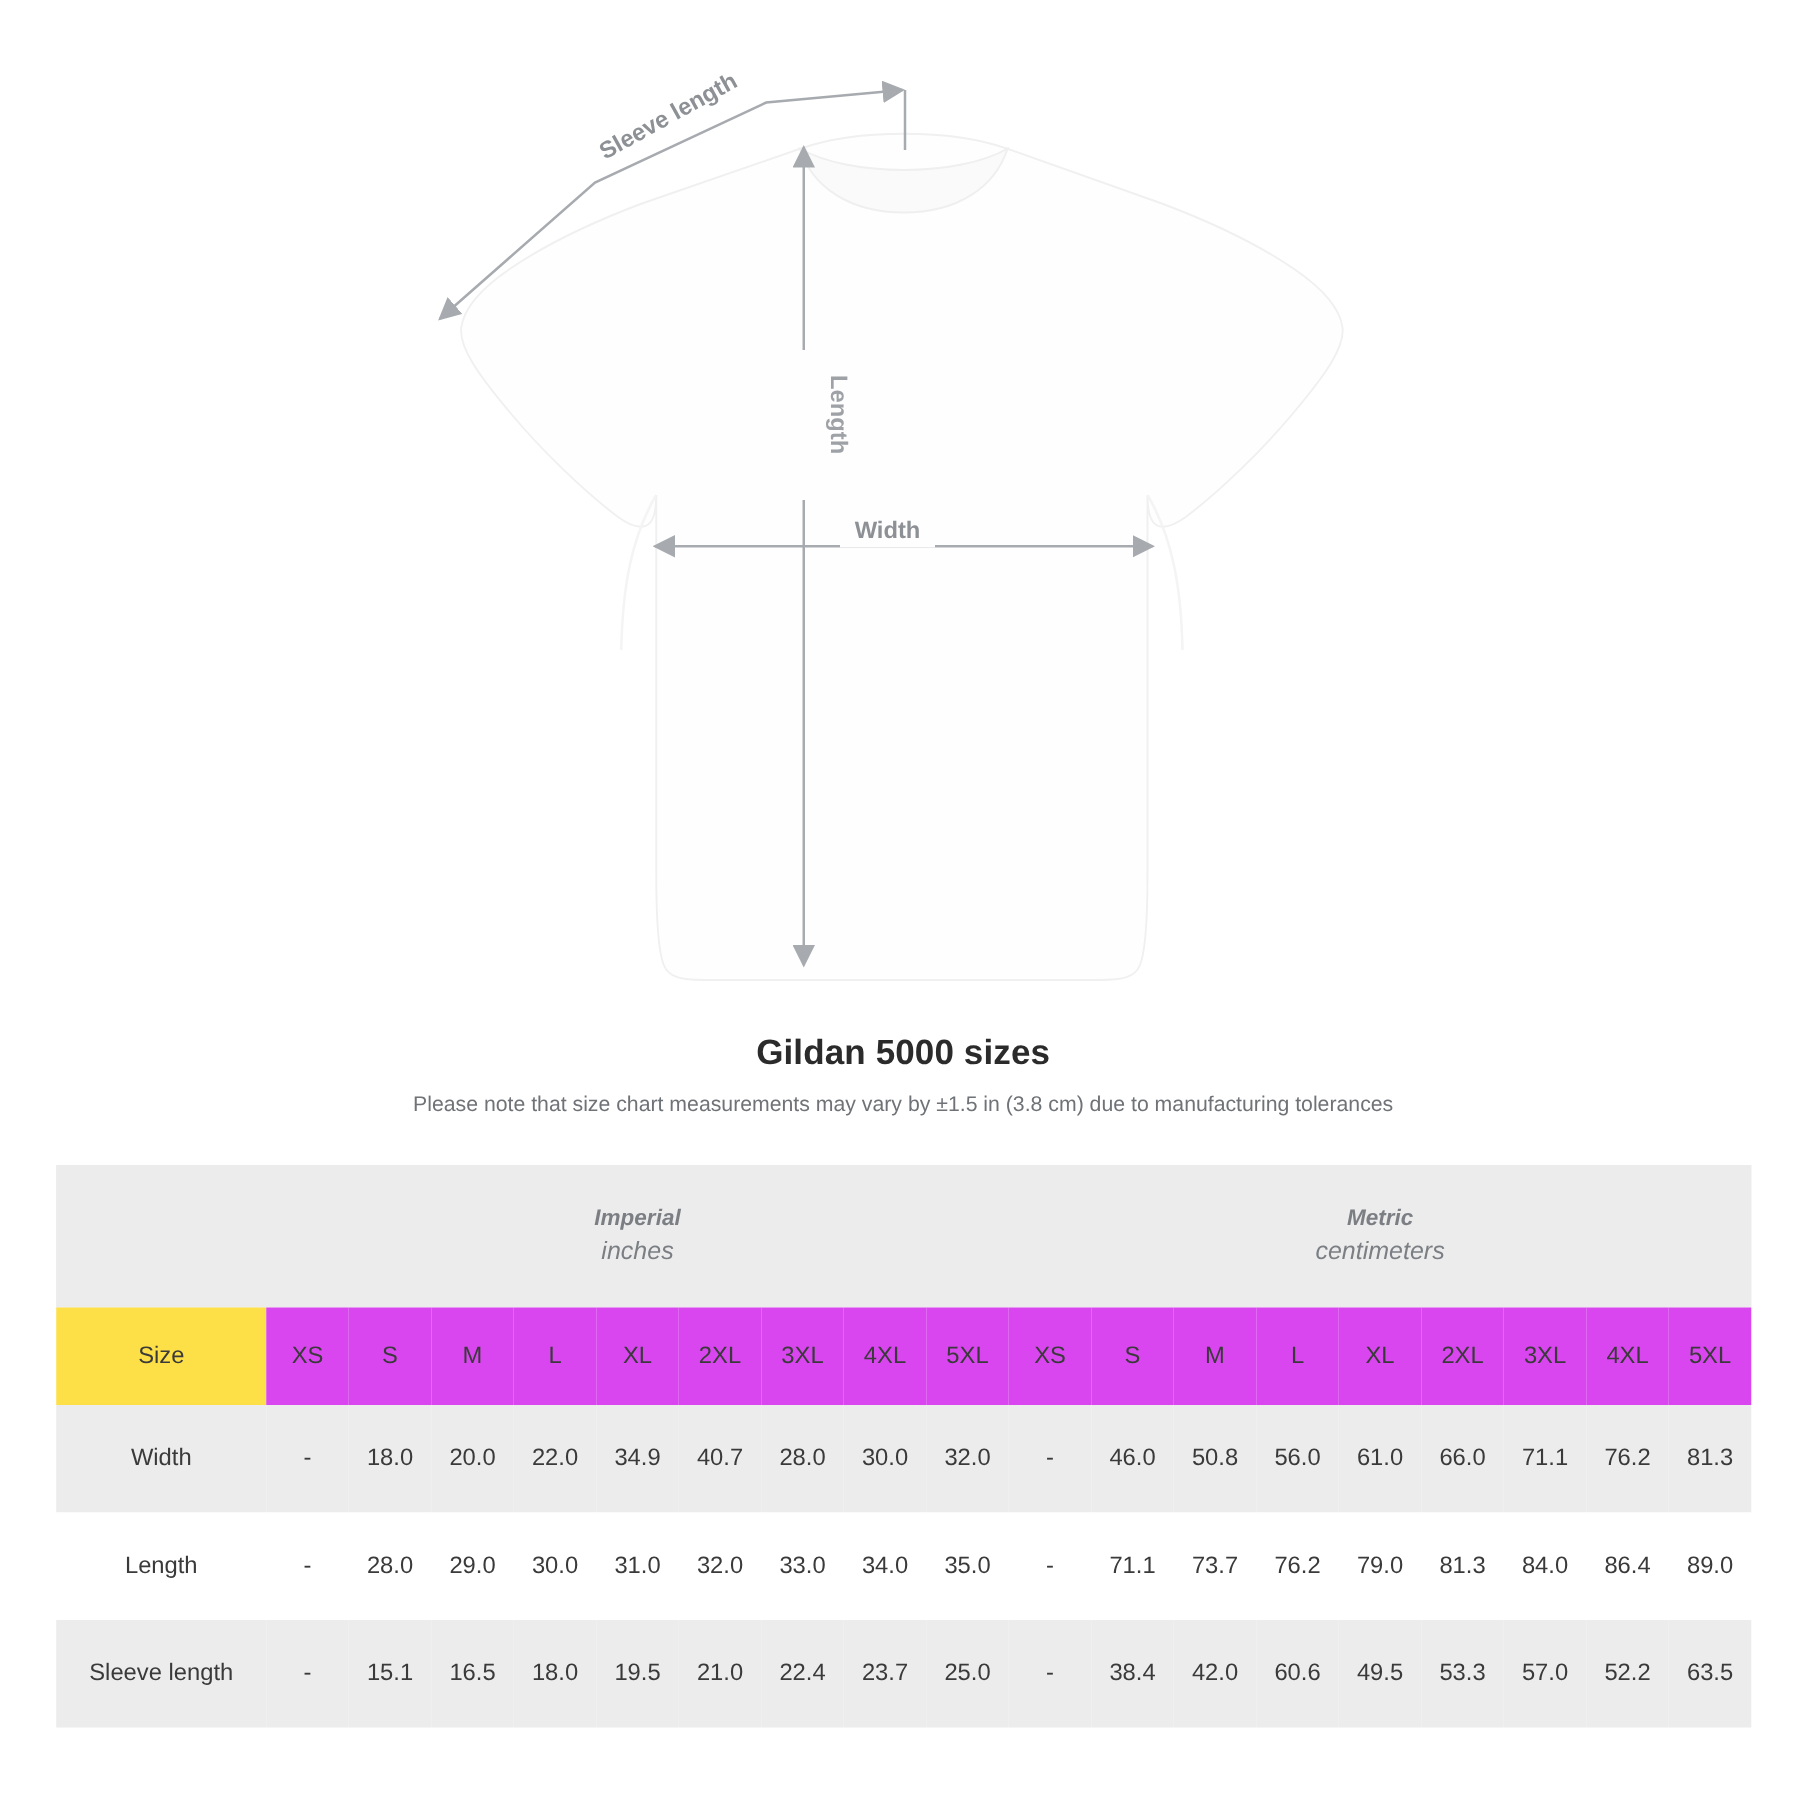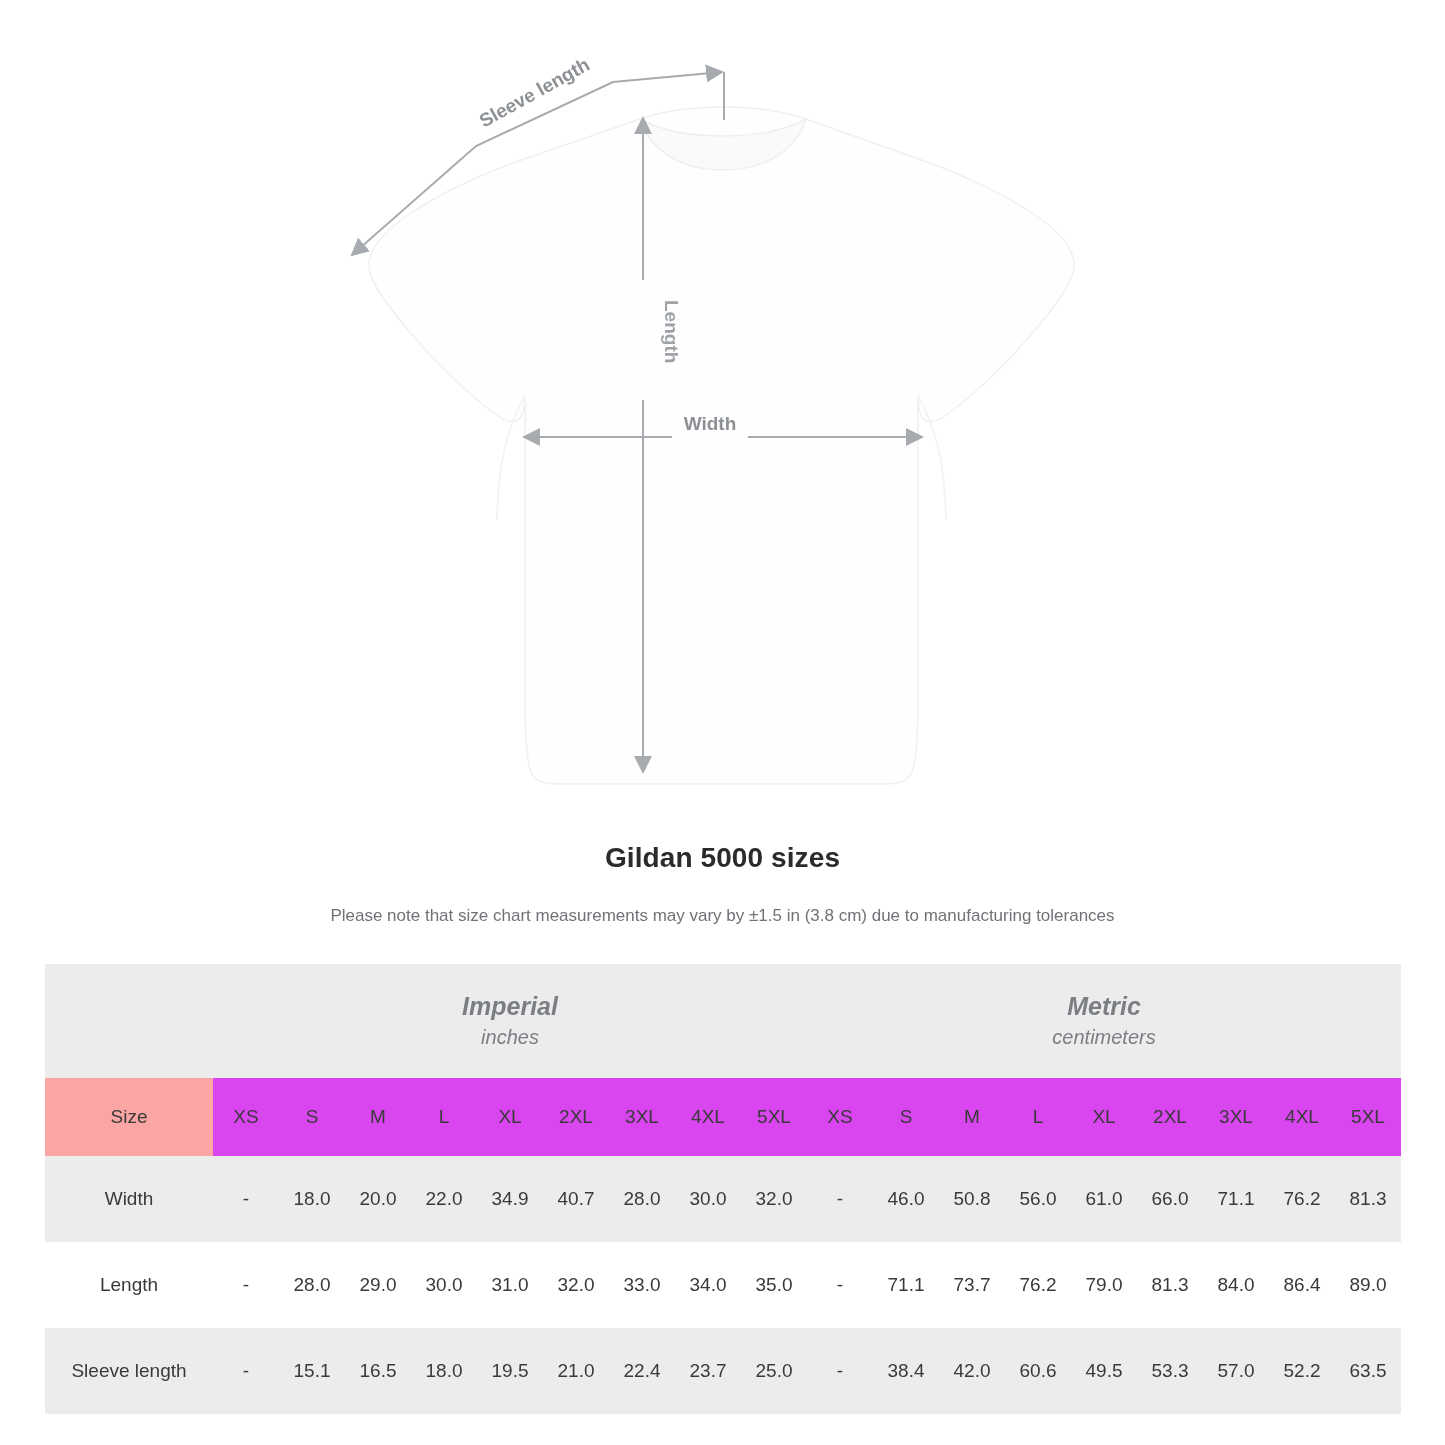--- a/index.html
+++ b/index.html
@@ -24,21 +24,21 @@
   .illustration svg {
     display: block;
   }
 
   
   .chart-title {
     text-align: center;
     font-size: 28px;
     font-weight: bold;
     color: #2b2b2b;
-    margin: 16px;
+    margin: 0;
     padding: 6px 0 0 0;
     letter-spacing: 0.1px;
   }
   .chart-note {
     text-align: center;
     font-size: 17px;
     color: #6f7276;
     margin: 0;
     padding: 16px 0 0 0;
   }
@@ -60,41 +60,41 @@
     vertical-align: middle;
     font-size: 19px;
     color: #3a3a3a;
     font-weight: normal;
   }
   .unit-head {
     background: #ececec;
     height: 112px;
   }
   .unit-head .unit-name {
-    font-size: 25px;
+    font-size: 18px;
     font-style: italic;
     font-weight: bold;
     color: #7b7f84;
     line-height: 1.1;
   }
   .unit-head .unit-sub {
     font-size: 20px;
     font-style: italic;
     color: #7b7f84;
     padding-top: 6px;
   }
   .row-sizes td {
     background: #d946ef;
     height: 76px;
     font-weight: bold;
     font-size: 19px;
     color: #3a3a3a;
   }
   .row-sizes td.rowlabel {
-    background: #fca5a5;
+    background: #fde047;
   }
   tr.band td {
     background: #ececec;
     height: 84px;
   }
   tr.band.alt td {
     background: #ffffff;
   }
   td.rowlabel {
     font-weight: bold;

